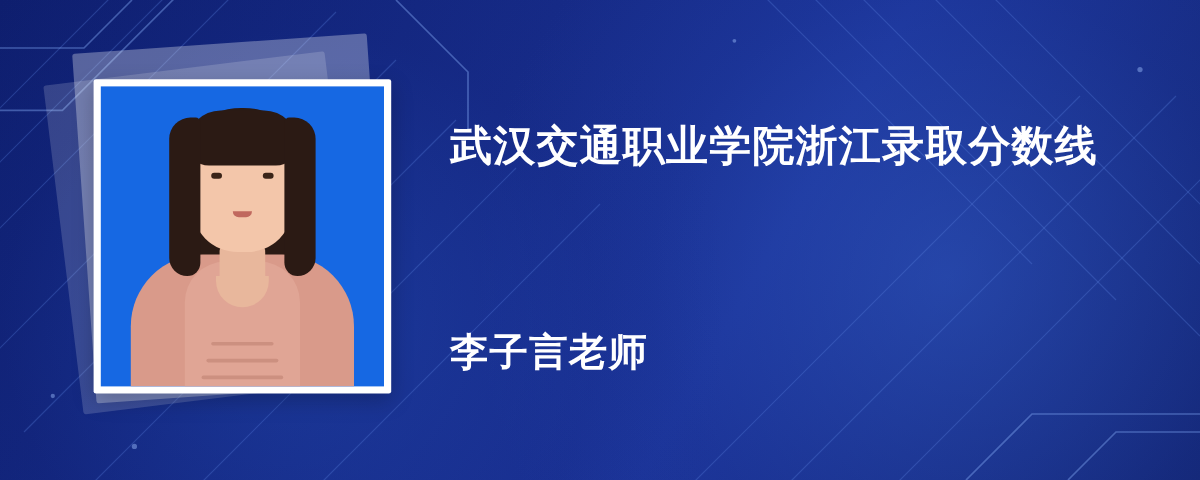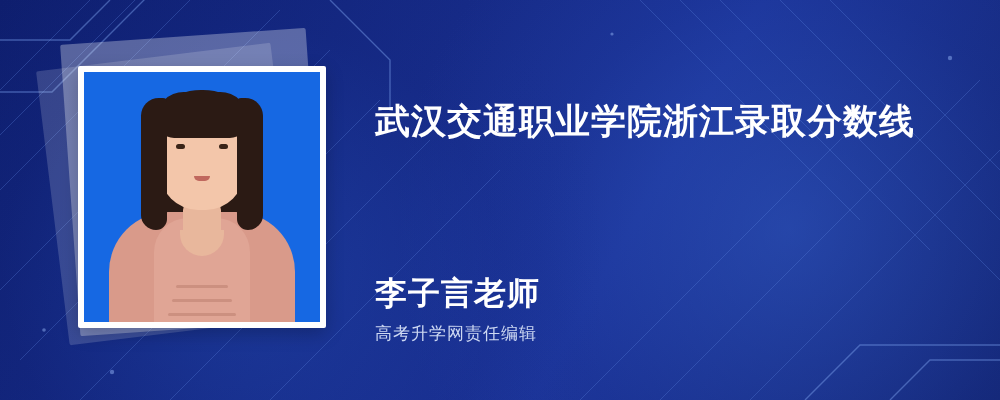--- a/index.html
+++ b/index.html
@@ -305,16 +305,15 @@
         <div class="p-eye l"></div>
         <div class="p-eye r"></div>
         <div class="p-mouth"></div>
       </div>
     </div>
   </div>
 
   <div class="text-block">
     <div class="headline">武汉交通职业学院浙江录取分数线</div>
     <div class="author">李子言老师</div>
-    <div class="role">高考升学网责任编辑</div>
   </div>
 
 </div>
 
 </body></html>

